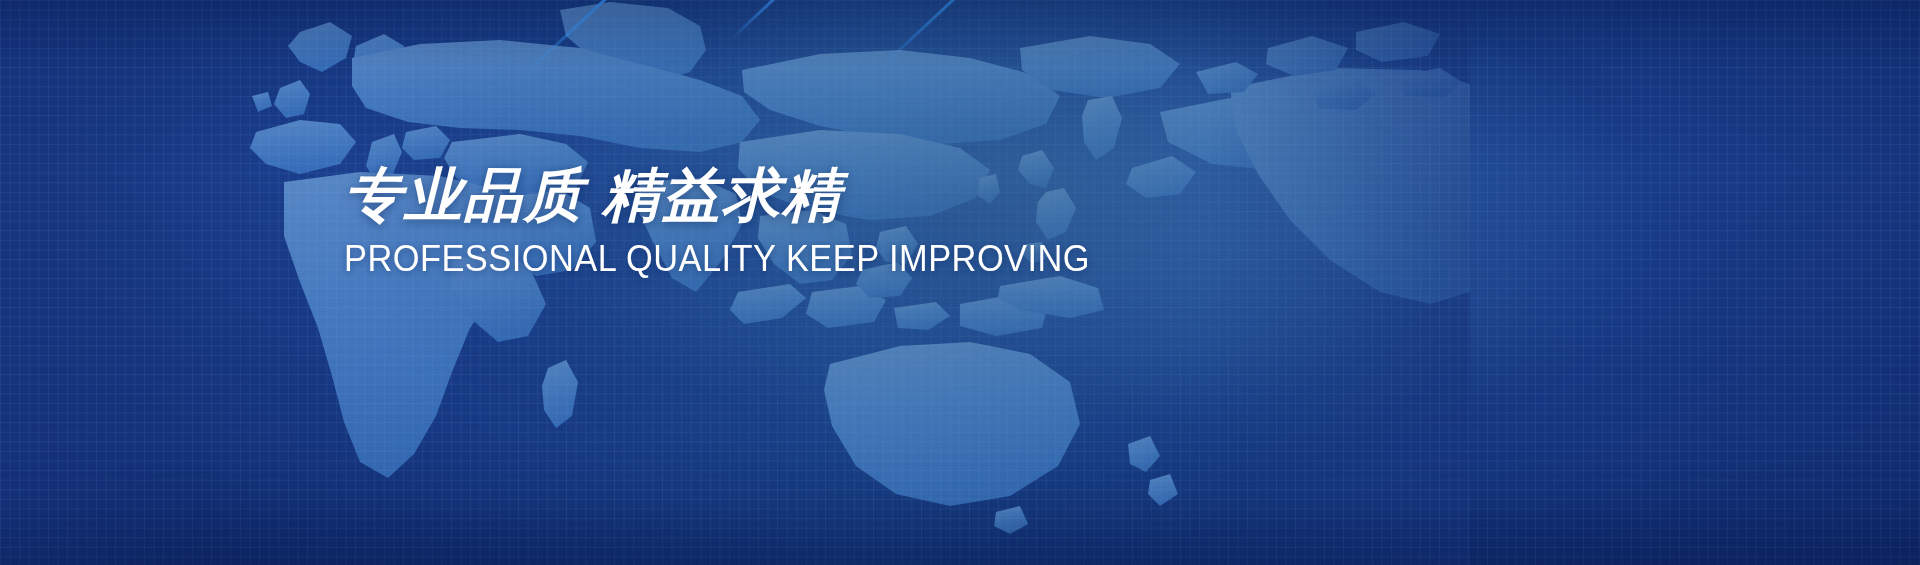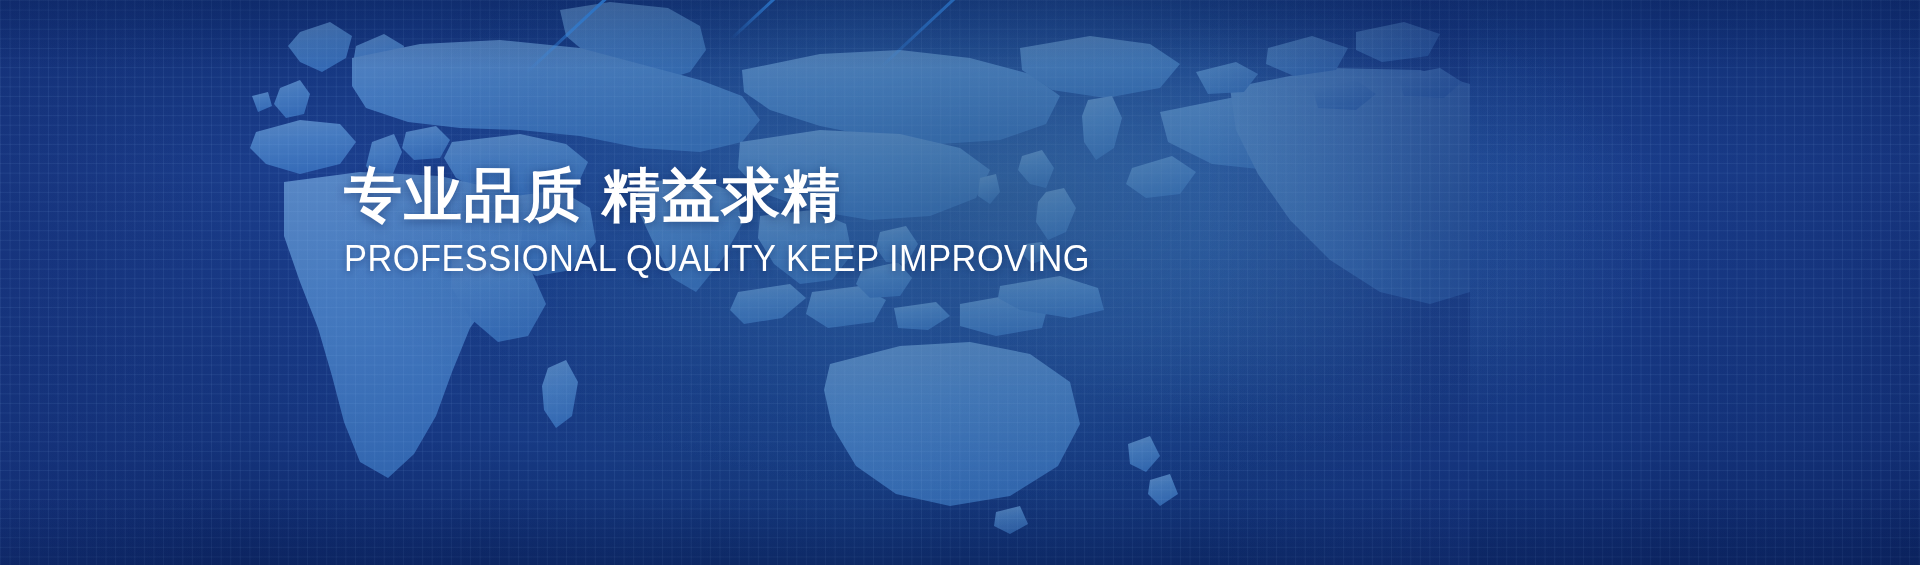--- a/index.html
+++ b/index.html
@@ -62,20 +62,21 @@
   }
   #headline{
     margin:0;
     font-size:58px;
     line-height:1.0;
     font-weight:700;
     color:#ffffff;
     letter-spacing:2px;
     white-space:nowrap;
     text-shadow:0 2px 10px rgba(6,28,80,0.45);
+    font-style:italic;
   }
   #subtitle{
     margin:16px 0 0 0;
     font-size:37px;
     line-height:1.0;
     font-weight:400;
     color:#ffffff;
     letter-spacing:0.5px;
     white-space:nowrap;
     transform:scaleX(0.93);

